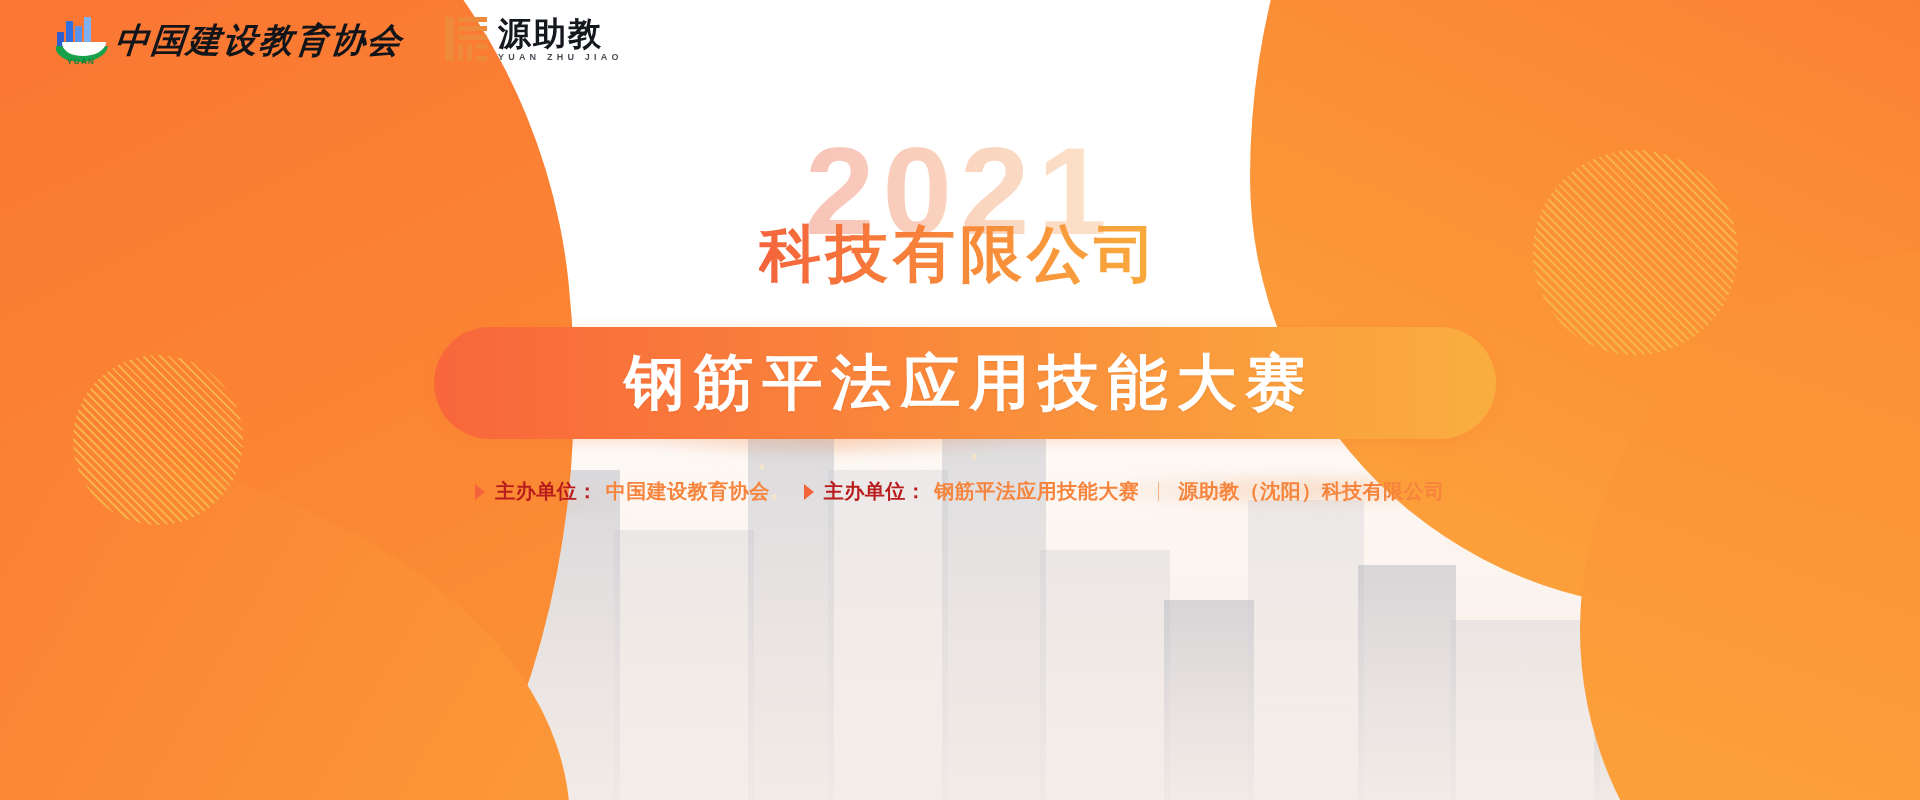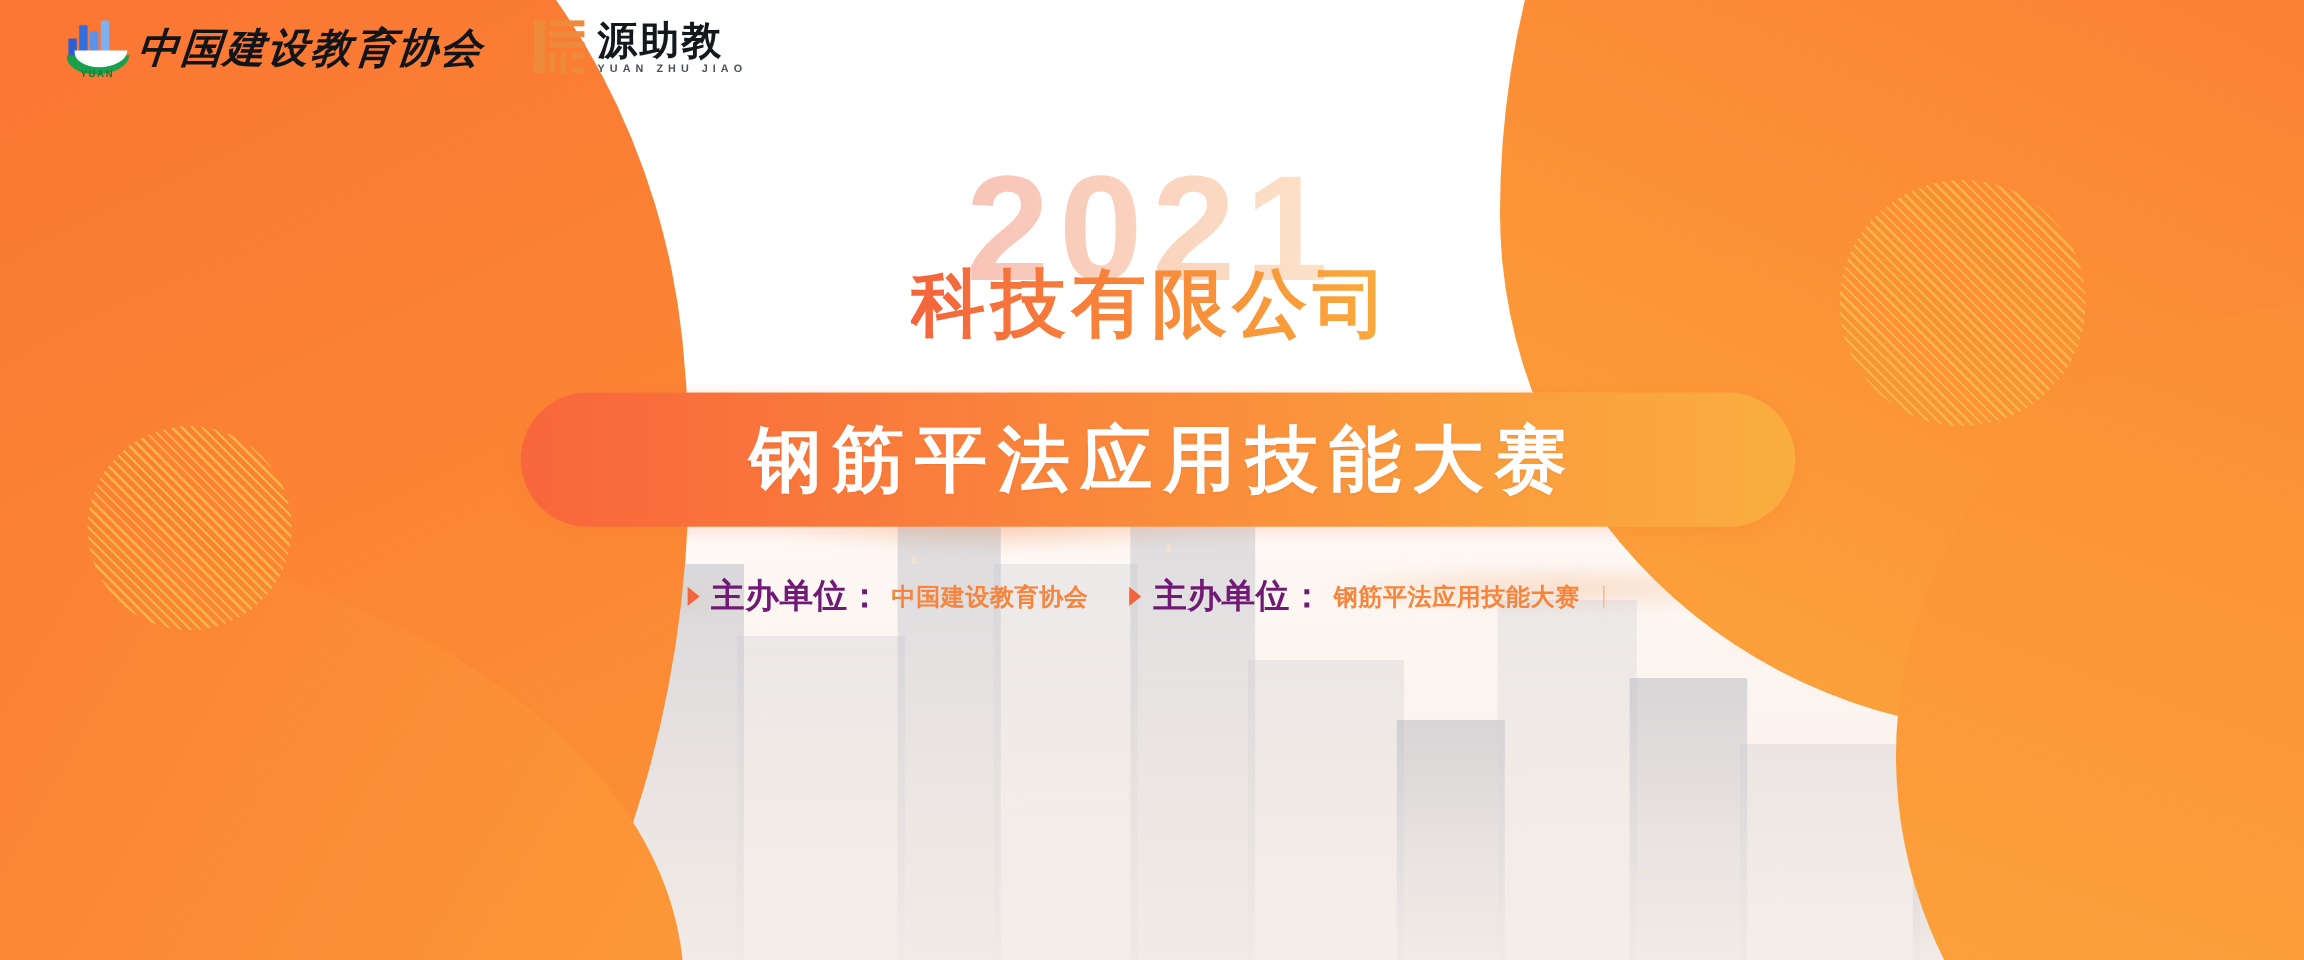--- a/index.html
+++ b/index.html
@@ -191,21 +191,21 @@
   }
   .org-item{ display:flex; align-items:center; gap:8px; }
   .chev{
     display:inline-block; width:0; height:0;
     border-top:8px solid transparent;
     border-bottom:8px solid transparent;
     border-left:10px solid #F4643C;
     margin-right:2px;
   }
   .org-label{
-    font-size:28px; font-weight:700; color:#701a75; letter-spacing:.5px;
+    font-size:20px; font-weight:700; color:#b91c1c; letter-spacing:.5px;
   }
   .org-value{
     font-size:20px; font-weight:700; color:#F7843C; letter-spacing:.5px;
   }
   .org-sep{
     display:inline-block; width:1px; height:19px;
     background:#F9B07C; margin:0 11px;
   }
 </style>
 </head>
@@ -308,17 +308,18 @@
       <span class="chev"></span>
       <span class="org-label">主办单位：</span>
       <span class="org-value">中国建设教育协会</span>
     </div>
 
     <div class="org-item">
       <span class="chev"></span>
       <span class="org-label">主办单位：</span>
       <span class="org-value">钢筋平法应用技能大赛</span>
       <span class="org-sep"></span>
+      <span class="org-value">源助教（沈阳）科技有限公司</span>
     </div>
 
   </div>
 
 </div>
 
 </body></html>

